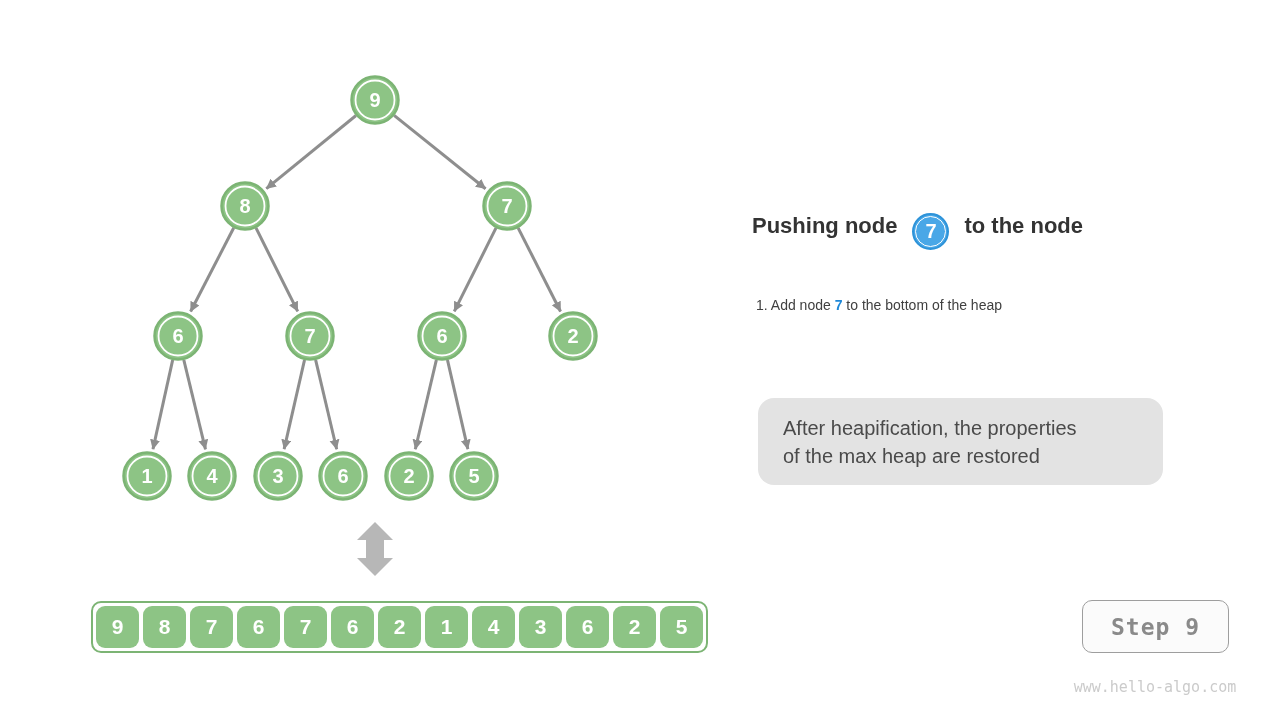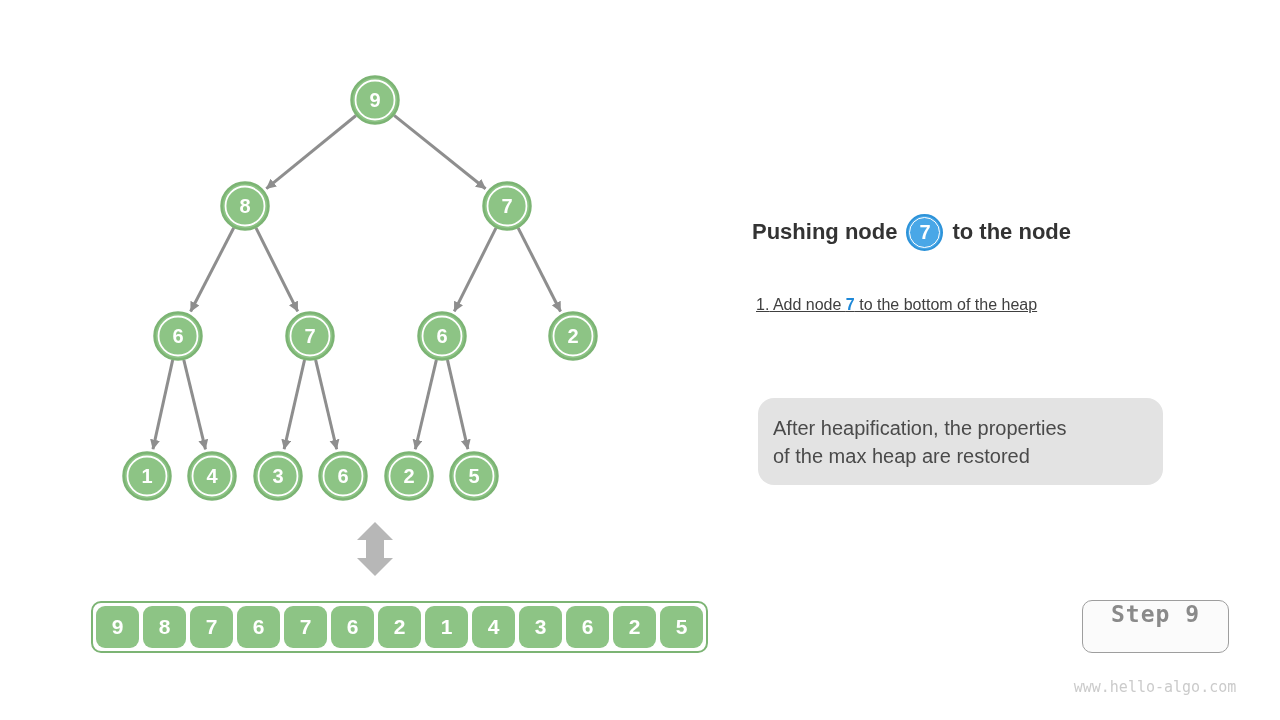--- a/index.html
+++ b/index.html
@@ -20,54 +20,54 @@
   .array-cell {
     width: 43px; height: 42px; border-radius: 9px;
     background: var(--node_fill);
     color: #fff; font-weight: bold; font-size: 21px;
     display: flex; align-items: center; justify-content: center;
   }
 
   
   .heading {
     position: absolute; left: 752px; top: 213px; height: 38px;
-    display: flex; align-items: center; gap: 9px;
+    display: flex; align-items: flex-start; gap: 15px;
     font-size: 22px; font-weight: bold; color: var(--title_text);
     white-space: nowrap;
   }
   .badge {
     position: relative; width: 37px; height: 37px; border-radius: 50%;
     background: var(--blue_fill); border: 2px solid var(--blue_border);
     display: flex; align-items: center; justify-content: center;
     color: #fff; font-size: 20px; font-weight: bold; flex: 0 0 auto;
   }
   .badge .ring {
     position: absolute; inset: 1px; border: 1.5px solid #fff;
     border-radius: 50%; pointer-events: none;
   }
   .step-line {
-    position: absolute; left: 756px; font-size: 16px; line-height: 26px;
-    color: var(--body_text); white-space: nowrap; text-decoration: underline;
+    position: absolute; left: 756px; font-size: 14px; line-height: 26px;
+    color: var(--body_text); white-space: nowrap;
   }
   .step-line .hl { color: var(--hl_blue); font-weight: bold; }
   .note-box {
     position: absolute; left: 758px; top: 398px; width: 405px; height: 87px;
     background: var(--note_bg); border-radius: 16px;
     display: flex; align-items: center;
-    padding-left: 15px; padding-right: 12px;
+    padding-left: 25px; padding-right: 12px;
   }
   .note-box .note-text {
     font-size: 20px; line-height: 28px; color: var(--note_text);
     white-space: pre-line;
   }
   .step-btn {
     position: absolute; left: 1082px; top: 600px; width: 147px; height: 53px;
     border: 1.5px solid var(--step_border); border-radius: 10px;
     background: #fbfbfb;
-    display: flex; align-items: flex-start; justify-content: center;
+    display: flex; align-items: center; justify-content: center;
     font-family: "DejaVu Sans Mono", monospace;
     font-size: 23px; font-weight: bold; letter-spacing: 1px;
     color: var(--step_text);
   }
   .watermark {
     position: absolute; top: 678px; left: 1072px; width: 166px;
     font-family: "DejaVu Sans Mono", monospace;
     font-size: 15px; color: var(--watermark); text-align: center;
     white-space: nowrap;
   }

